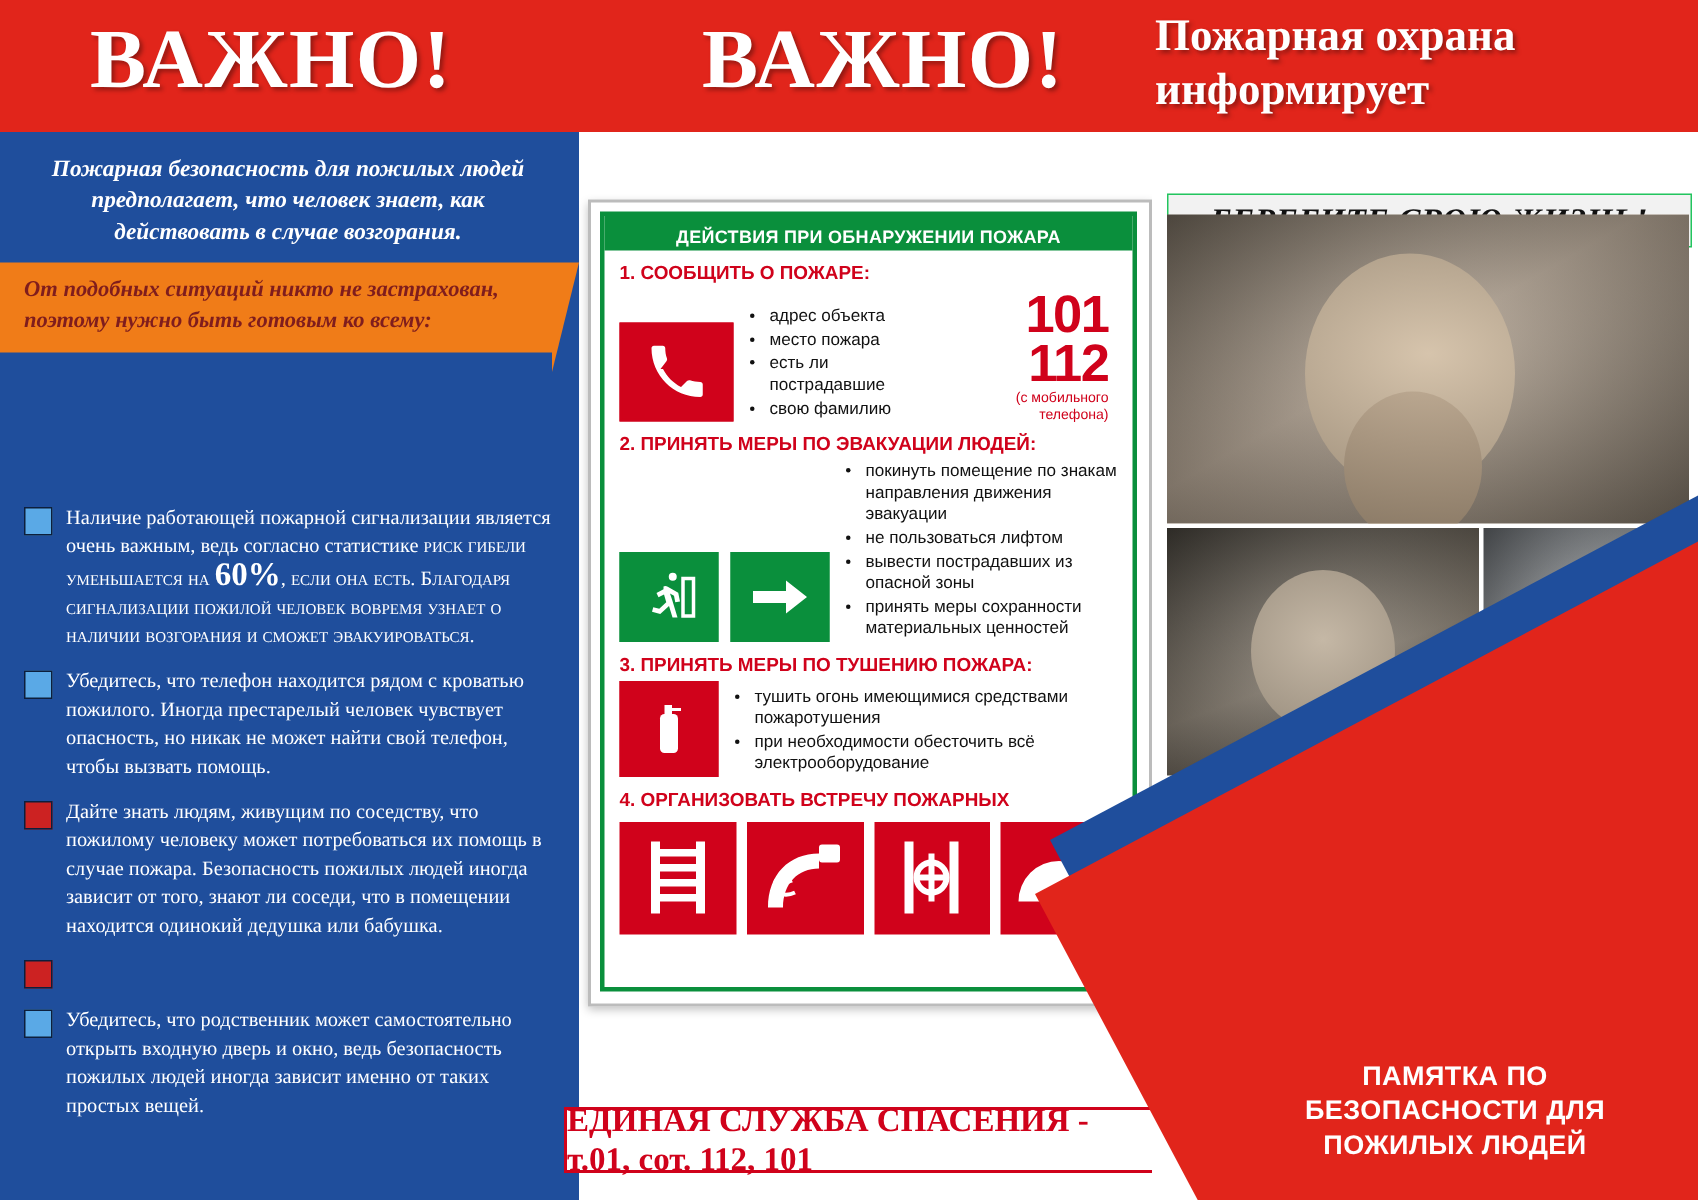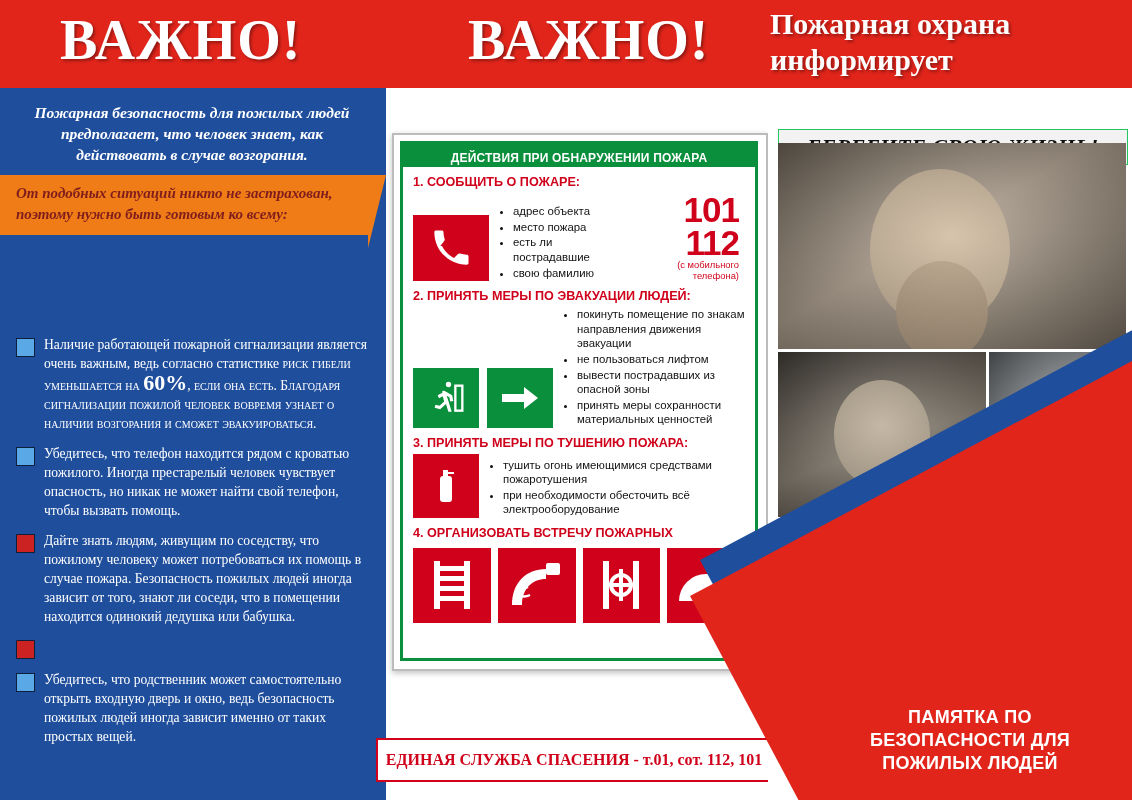--- a/index.html
+++ b/index.html
@@ -130,21 +130,21 @@
   .icons-row4{display:flex;gap:7px;padding:4px 10px 0 10px;}
   .ic4{width:78px;height:75px;background:#d0021b;display:flex;align-items:center;justify-content:center;}
 
   
   .emerg{
     position:absolute;left:376px;top:738px;width:392px;height:40px;
     border:2px solid #d0021b;background:#ffffff;
     display:flex;align-items:center;justify-content:center;
     color:#d0021b;
     font-family:"Liberation Serif", serif;
-    font-weight:bold;font-size:16px;
+    font-weight:bold;font-size:22px;
   }
 
   
   .right-col{position:absolute;left:768px;top:88px;width:364px;height:712px;background:#ffffff;}
   .beregite{
     position:absolute;left:778px;top:103px;width:348px;height:34px;
     background:#f2f2f2;border:1px solid #22c55e;
     display:flex;align-items:center;justify-content:center;
     font-family:"Liberation Serif", serif;
     font-style:italic;font-weight:bold;font-size:22px;color:#111;

